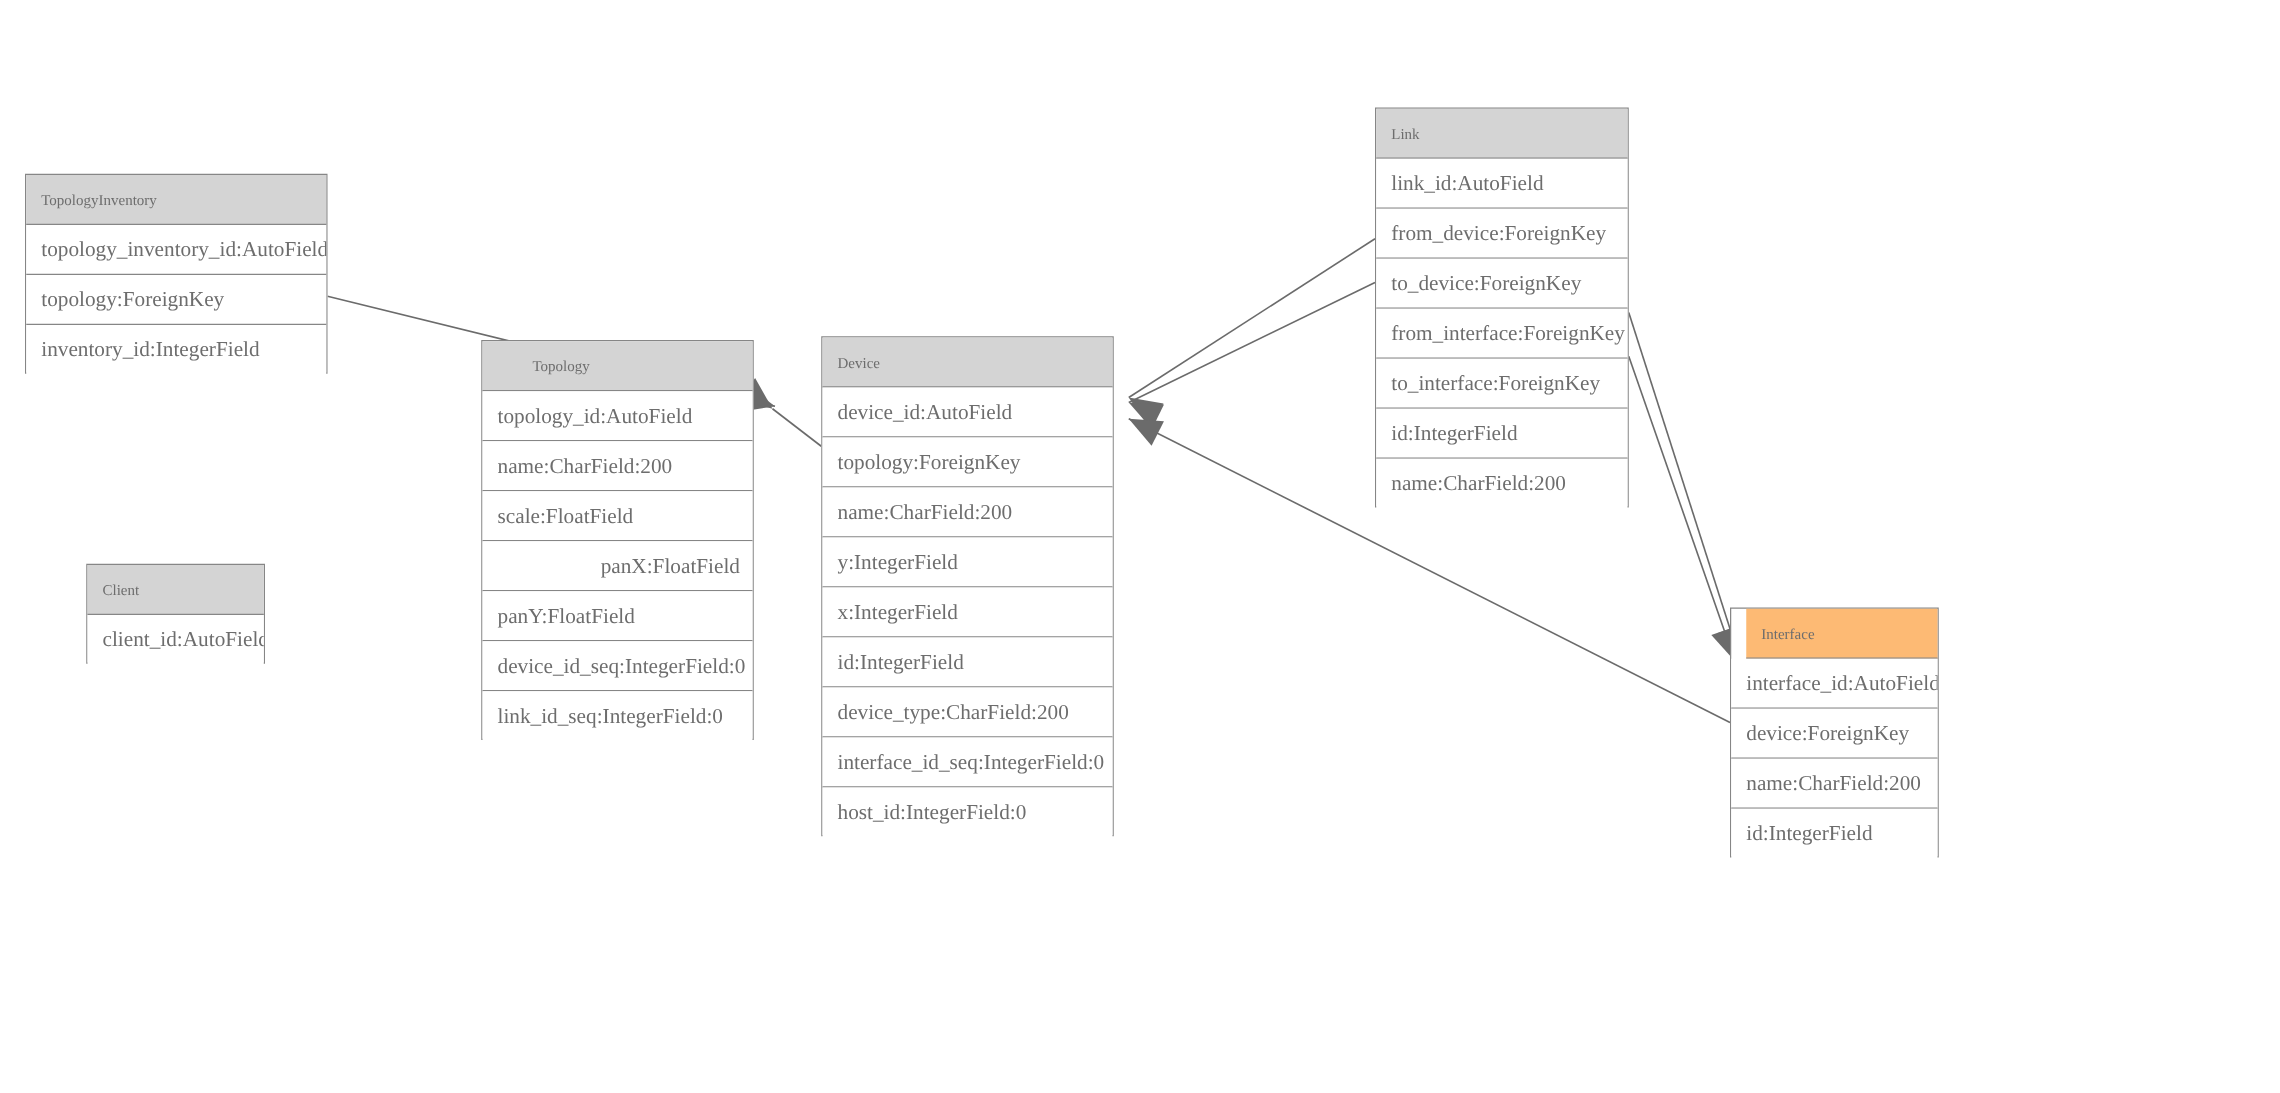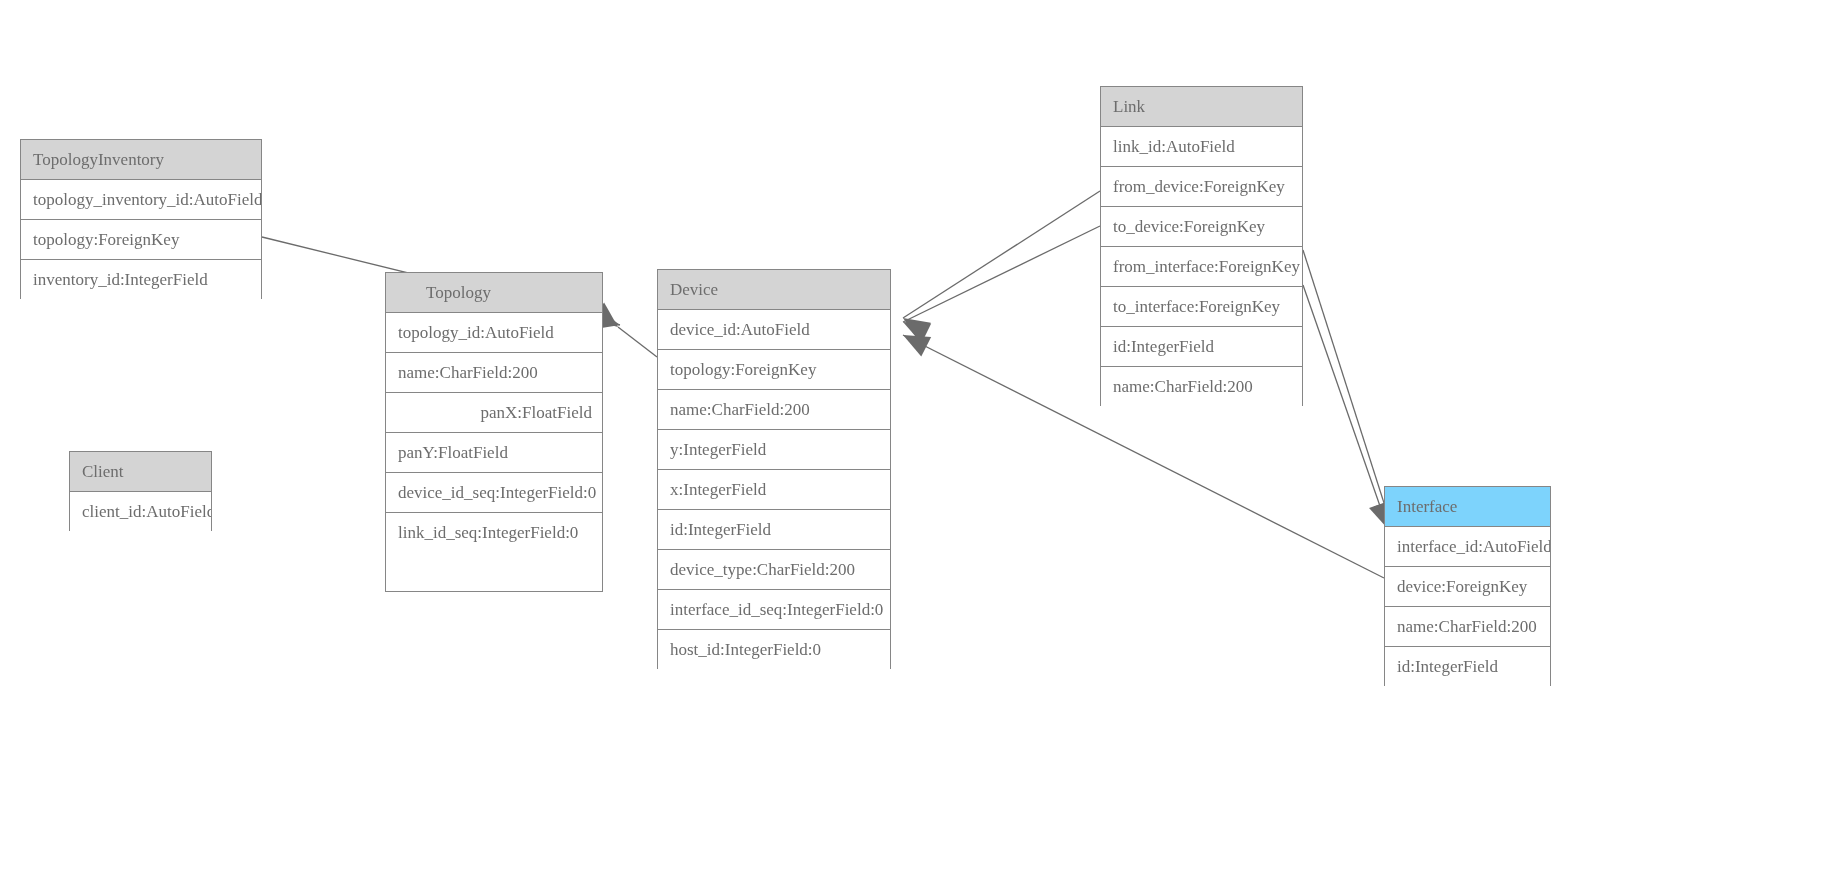--- a/index.html
+++ b/index.html
@@ -33,21 +33,21 @@
     box-sizing: border-box;
     border: 1px solid #868686;
     background: #ffffff;
     z-index: 2;
   }
   .entity-header {
     box-sizing: border-box;
     background: #d4d4d4;
     border-bottom: 1px solid #868686;
     color: #6d6d6d;
-    font-size: 17px;
+    font-size: 12px;
     line-height: 40px;
     height: 40px;
     padding: 0 0 0 12px;
     white-space: nowrap;
     overflow: hidden;
   }
   .entity-row {
     box-sizing: border-box;
     border-bottom: 1px solid #868686;
     color: #6d6d6d;
@@ -121,20 +121,21 @@
         <div class="entity-row" style="border-bottom-color: rgb(134, 134, 134); color: rgb(109, 109, 109);">inventory_id:IntegerField</div>
       </div>
       <div class="entity" style="left: 69px; top: 451px; width: 143px; height: 80px; border-color: rgb(134, 134, 134);">
         <div class="entity-header" style="background: rgb(212, 212, 212); border-bottom-color: rgb(134, 134, 134); color: rgb(109, 109, 109);">Client</div>
         <div class="entity-row" style="border-bottom-color: rgb(134, 134, 134); color: rgb(109, 109, 109);">client_id:AutoField</div>
       </div>
       <div class="entity" style="left: 385px; top: 272px; width: 218px; height: 320px; border-color: rgb(134, 134, 134);">
         <div class="entity-header" style="background: rgb(212, 212, 212); border-bottom-color: rgb(134, 134, 134); color: rgb(109, 109, 109); padding-left: 40px;">Topology</div>
         <div class="entity-row" style="border-bottom-color: rgb(134, 134, 134); color: rgb(109, 109, 109);">topology_id:AutoField</div>
         <div class="entity-row" style="border-bottom-color: rgb(134, 134, 134); color: rgb(109, 109, 109);">name:CharField:200</div>
+        <div class="entity-row" style="border-bottom-color: rgb(134, 134, 134); color: rgb(109, 109, 109);">scale:FloatField</div>
         <div class="entity-row" style="border-bottom-color: rgb(134, 134, 134); color: rgb(109, 109, 109); text-align: right;">panX:FloatField</div>
         <div class="entity-row" style="border-bottom-color: rgb(134, 134, 134); color: rgb(109, 109, 109);">panY:FloatField</div>
         <div class="entity-row" style="border-bottom-color: rgb(134, 134, 134); color: rgb(109, 109, 109);">device_id_seq:IntegerField:0</div>
         <div class="entity-row" style="border-bottom-color: rgb(134, 134, 134); color: rgb(109, 109, 109);">link_id_seq:IntegerField:0</div>
       </div>
       <div class="entity" style="left: 657px; top: 269px; width: 234px; height: 400px; border-color: rgb(134, 134, 134);">
         <div class="entity-header" style="background: rgb(212, 212, 212); border-bottom-color: rgb(134, 134, 134); color: rgb(109, 109, 109);">Device</div>
         <div class="entity-row" style="border-bottom-color: rgb(134, 134, 134); color: rgb(109, 109, 109);">device_id:AutoField</div>
         <div class="entity-row" style="border-bottom-color: rgb(134, 134, 134); color: rgb(109, 109, 109);">topology:ForeignKey</div>
         <div class="entity-row" style="border-bottom-color: rgb(134, 134, 134); color: rgb(109, 109, 109);">name:CharField:200</div>
@@ -149,21 +150,21 @@
         <div class="entity-header" style="background: rgb(212, 212, 212); border-bottom-color: rgb(134, 134, 134); color: rgb(109, 109, 109);">Link</div>
         <div class="entity-row" style="border-bottom-color: rgb(134, 134, 134); color: rgb(109, 109, 109);">link_id:AutoField</div>
         <div class="entity-row" style="border-bottom-color: rgb(134, 134, 134); color: rgb(109, 109, 109);">from_device:ForeignKey</div>
         <div class="entity-row" style="border-bottom-color: rgb(134, 134, 134); color: rgb(109, 109, 109);">to_device:ForeignKey</div>
         <div class="entity-row" style="border-bottom-color: rgb(134, 134, 134); color: rgb(109, 109, 109);">from_interface:ForeignKey</div>
         <div class="entity-row" style="border-bottom-color: rgb(134, 134, 134); color: rgb(109, 109, 109);">to_interface:ForeignKey</div>
         <div class="entity-row" style="border-bottom-color: rgb(134, 134, 134); color: rgb(109, 109, 109);">id:IntegerField</div>
         <div class="entity-row" style="border-bottom-color: rgb(134, 134, 134); color: rgb(109, 109, 109);">name:CharField:200</div>
       </div>
       <div class="entity" style="left: 1384px; top: 486px; width: 167px; height: 200px; border-color: rgb(134, 134, 134);">
-        <div class="entity-header" style="background: #7dd3fc; border-bottom-color: rgb(134, 134, 134); color: rgb(109, 109, 109);">Interface</div>
+        <div class="entity-header" style="background: #fdba74; border-bottom-color: rgb(134, 134, 134); color: rgb(109, 109, 109); margin-left: 12px;">Interface</div>
         <div class="entity-row" style="border-bottom-color: rgb(134, 134, 134); color: rgb(109, 109, 109); text-align: center;">interface_id:AutoField</div>
         <div class="entity-row" style="border-bottom-color: rgb(134, 134, 134); color: rgb(109, 109, 109);">device:ForeignKey</div>
         <div class="entity-row" style="border-bottom-color: rgb(134, 134, 134); color: rgb(109, 109, 109);">name:CharField:200</div>
         <div class="entity-row" style="border-bottom-color: rgb(134, 134, 134); color: rgb(109, 109, 109);">id:IntegerField</div>
       </div>
     </div>
 
 </div>
 
 </body></html>

